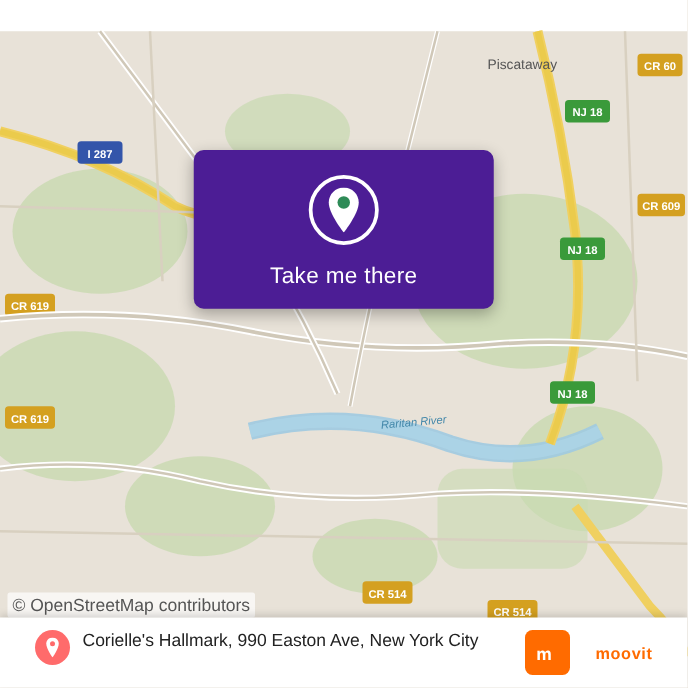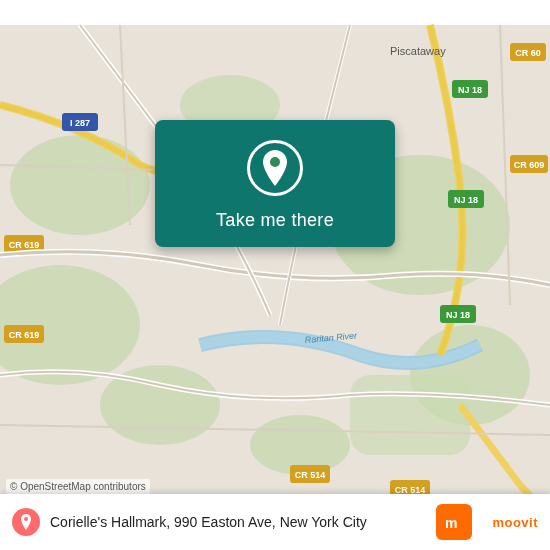--- a/index.html
+++ b/index.html
@@ -26,21 +26,21 @@
       width: 100%;
       height: 100%;
     }
 
     
     #action-card {
       position: absolute;
       top: 120px;
       left: 155px;
       width: 240px;
-      background-color: #0f766e;
+      background-color: #4c1d95;
       border-radius: 8px;
       display: flex;
       flex-direction: column;
       align-items: center;
       padding: 20px 16px 16px 16px;
       box-shadow: 0 4px 12px rgba(0,0,0,0.3);
       cursor: pointer;
     }
 
     #location-icon-wrapper {
@@ -62,22 +62,21 @@
     }
 
     
     #bottom-bar {
       position: absolute;
       bottom: 0;
       left: 0;
       width: 100%;
       background: white;
       display: flex;
-      align-items: center;
-      padding: 10px 12px;
+      padding: 10px 28px;
       box-shadow: 0 -2px 6px rgba(0,0,0,0.15);
     }
 
     #location-dot {
       width: 28px;
       height: 28px;
       border-radius: 50%;
       background: #ff6b6b;
       display: flex;
       align-items: center;
@@ -120,21 +119,21 @@
       font-weight: bold;
       margin-left: 20px;
       letter-spacing: 0.5px;
     }
 
     
     #attribution {
       position: absolute;
       bottom: 56px;
       left: 6px;
-      font-size: 10px;
+      font-size: 14px;
       color: #555;
       background: rgba(255,255,255,0.7);
       padding: 2px 4px;
       border-radius: 2px;
     }
   </style>
 </head>
 <body>
 
 <div id="map-container">

